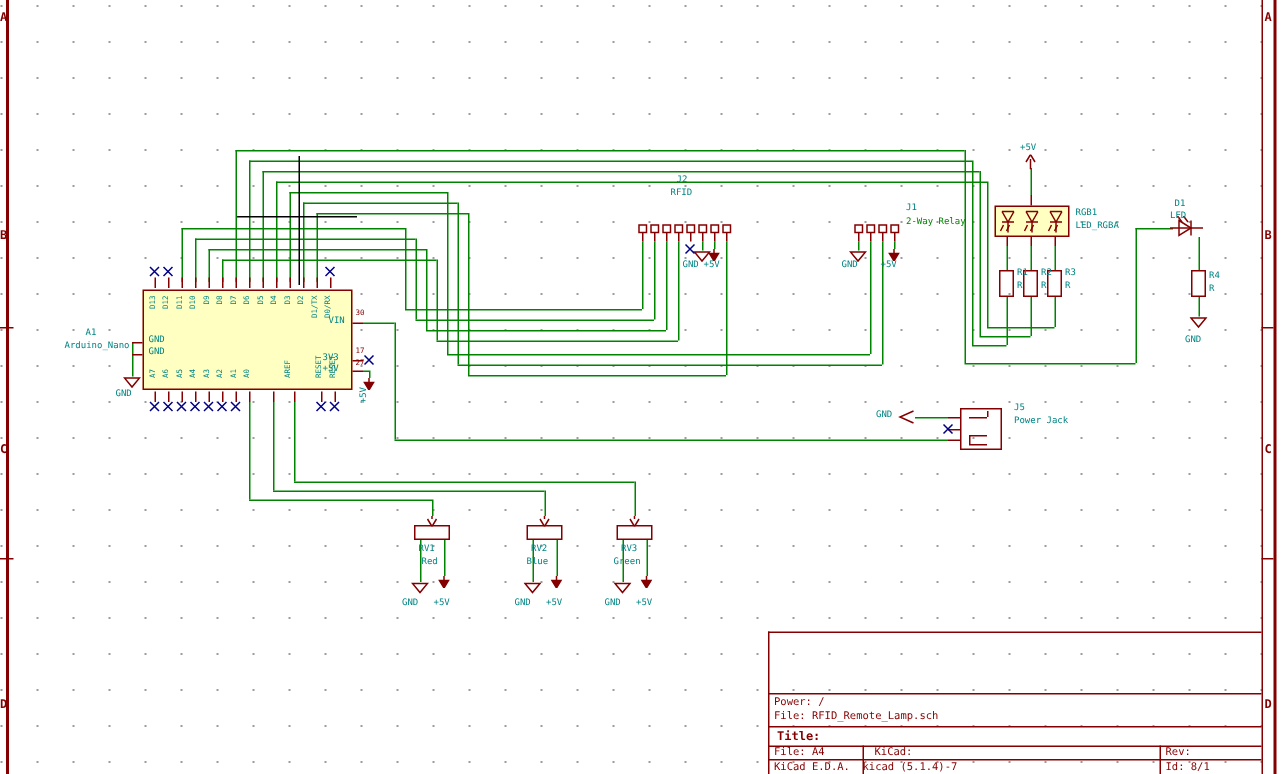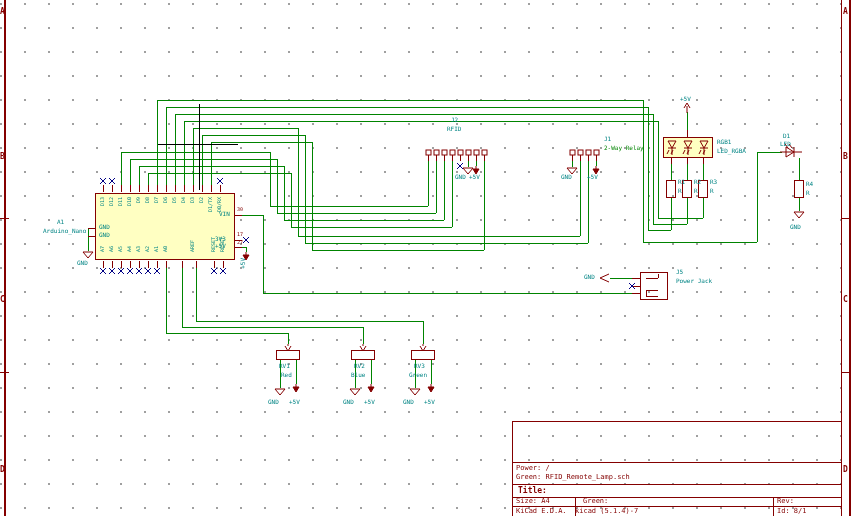--- a/index.html
+++ b/index.html
@@ -446,22 +446,22 @@
       <span class="lbl" style="left: 343px; top: 399px; font-size: 6px; color: rgb(0, 132, 132);">GND</span>
       <span class="lbl" style="left: 364px; top: 399px; font-size: 6px; color: rgb(0, 132, 132);">+5V</span>
       <span class="lbl" style="left: 414px; top: 363px; font-size: 6px; color: rgb(0, 132, 132);">RV3</span>
       <span class="lbl" style="left: 409px; top: 372px; font-size: 6px; color: rgb(0, 132, 132);">Green</span>
       <span class="lbl" style="left: 403px; top: 399px; font-size: 6px; color: rgb(0, 132, 132);">GND</span>
       <span class="lbl" style="left: 424px; top: 399px; font-size: 6px; color: rgb(0, 132, 132);">+5V</span>
     </div>
 
   <div>
     <span class="tb" style="left:516px;top:465px;">Power: /</span>
-    <span class="tb" style="left:516px;top:474px;">Green: RFID_Remote_Lamp.sch</span>
+    <span class="tb" style="left:516px;top:474px;">File: RFID_Remote_Lamp.sch</span>
     <span class="tb big" style="left:518px;top:487px;">Title:</span>
-    <span class="tb" style="left:516px;top:498px;">Size: A4</span>
-    <span class="tb" style="left:583px;top:498px;">Green:</span>
+    <span class="tb" style="left:516px;top:498px;">File: A4</span>
+    <span class="tb" style="left:583px;top:498px;">KiCad:</span>
     <span class="tb" style="left:777px;top:498px;">Rev:</span>
     <span class="tb" style="left:516px;top:508px;">KiCad E.D.A.  kicad (5.1.4)-7</span>
     <span class="tb" style="left:777px;top:508px;">Id: 8/1</span>
   </div>
 
 </div>
 
 </body></html>

